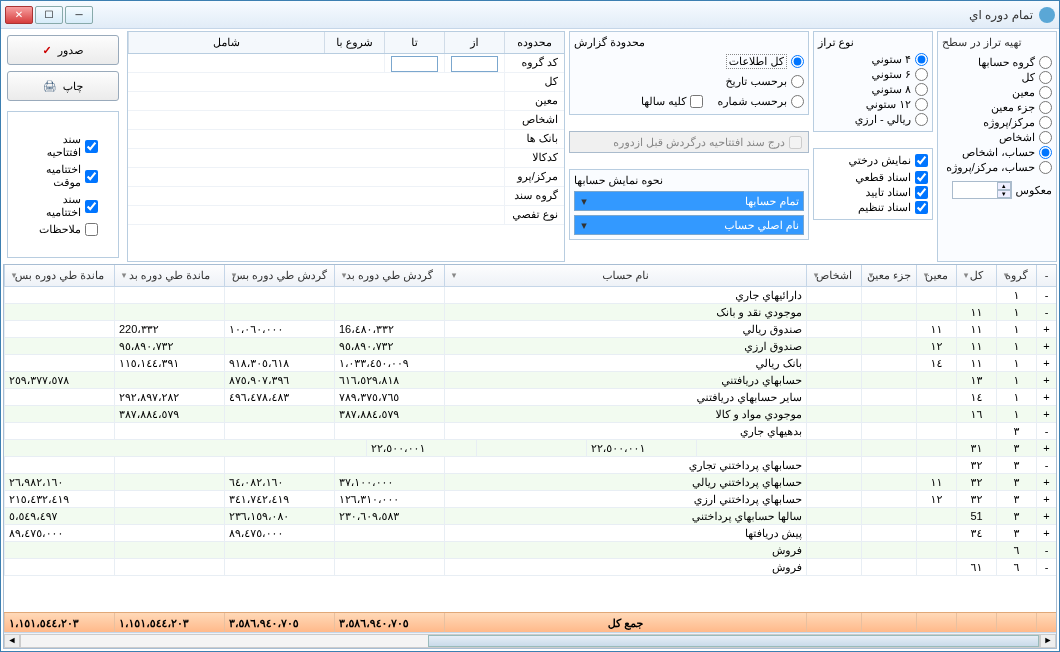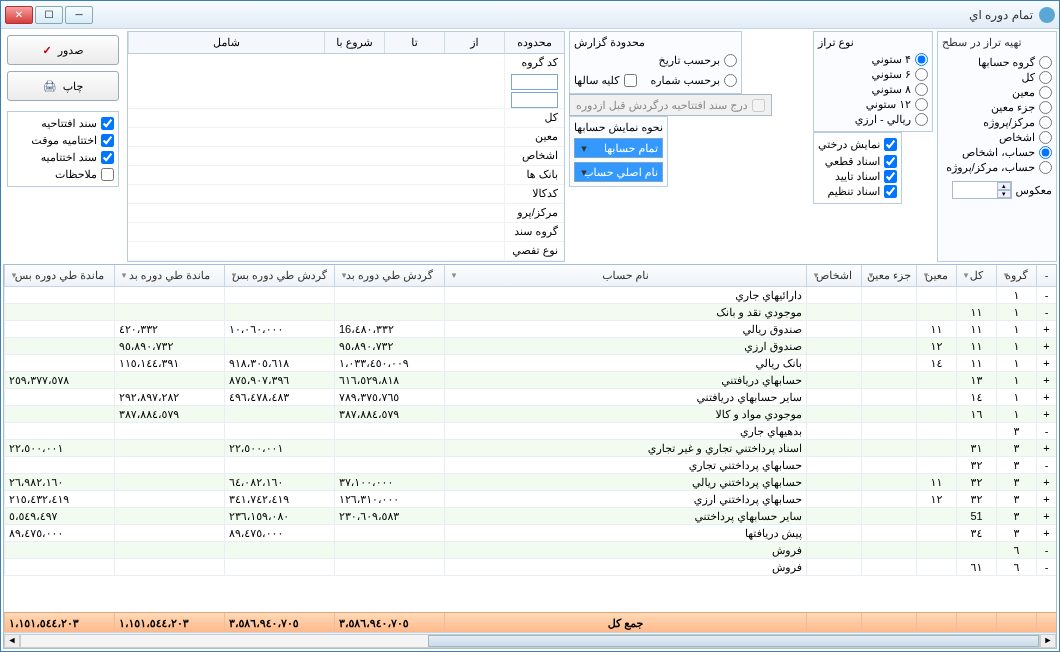--- a/index.html
+++ b/index.html
@@ -15,48 +15,48 @@
 .top-panel { display: flex; gap: 4px; min-height: 200px; }
 .group { border: 1px solid #b8cde0; padding: 4px; background: #fafcff; }
 .levels { width: 120px; display: flex; flex-direction: column; gap: 2px; }
 .levels .hdr { font-weight: normal; color: #333; margin-bottom: 4px; text-align: left; direction: rtl; }
 .radio-row, .check-row { display: flex; align-items: center; gap: 4px; padding: 1px 0; direction: rtl; }
 .radio-row input, .check-row input { margin: 0; }
 .spin-row { display: flex; align-items: center; gap: 4px; margin-top: 4px; }
 .spin { width: 60px; height: 18px; border: 1px solid #abc; background: #fff; display: flex; align-items: center; }
 .spin-btns { display: flex; flex-direction: column; }
 .spin-btns button { width: 14px; height: 8px; font-size: 6px; border: 1px solid #abc; background: #eef; padding: 0; line-height: 6px; cursor: pointer; }
-.mid-col { display: flex; flex-direction: column; gap: 0; align-items: flex-end; }
+.mid-col { display: flex; flex-direction: column; gap: 16px; }
 .types { width: 120px; display: flex; flex-direction: column; gap: 1px; }
 .types .hdr { text-align: left; margin-bottom: 2px; }
 .tree-check { border: 1px solid #b8cde0; padding: 4px; display: flex; flex-direction: column; gap: 2px; }
 .report-scope { width: 150px; display: flex; flex-direction: column; gap: 4px; }
 .scope-hdr { text-align: left; }
 .combo { height: 20px; border: 1px solid #7ba7ce; background: #fff; display: flex; align-items: center; padding: 0 4px; position: relative; }
 .combo.sel { background: #3399ff; color: #fff; }
 .combo .arrow { position: absolute; left: 2px; width: 14px; text-align: center; color: #333; }
 .range-col { flex: 1; display: flex; flex-direction: column; }
 .range-labels { display: flex; border: 1px solid #b8cde0; background: #f4f8fc; font-size: 11px; }
 .range-labels > div { padding: 4px 6px; border-left: 1px solid #d0dce8; text-align: center; }
 .rl-name { width: 60px; }
 .rl-from { width: 60px; }
 .rl-to { width: 60px; }
 .rl-start { width: 60px; }
 .rl-inc { flex: 1; }
 .range-rows { border: 1px solid #b8cde0; border-top: none; flex: 1; background: #fff; }
-.range-row { display: flex; border-bottom: 1px solid #eef2f7; flex-direction: column; }
+.range-row { display: flex; border-bottom: 1px solid #eef2f7; }
 .range-row > div { padding: 2px 6px; border-left: 1px solid #eef2f7; height: 18px; }
 .range-row .rn { width: 60px; }
 .range-row .inp { width: 60px; }
 .range-row input { width: 100%; height: 16px; border: 1px solid #7ba7ce; font-size: 11px; padding: 0 2px; direction: rtl; }
 .actions { width: 120px; display: flex; flex-direction: column; gap: 6px; padding: 4px; }
 .btn { height: 30px; border: 1px solid #9ab; background: linear-gradient(#fdfdfd,#ebebeb); border-radius: 3px; display: flex; align-items: center; justify-content: center; gap: 6px; cursor: pointer; font-family: Tahoma; font-size: 11px; }
 .btn .chk-icon { color: #c00; font-weight: bold; }
 .btn .prn-icon { color: #357; }
-.checks-box { border: 1px solid #b8cde0; padding: 4px; display: flex; flex-direction: column; gap: 2px; margin-top: 4px; }
+.checks-box { border: 1px solid #b8cde0; padding: 20px; display: flex; flex-direction: column; gap: 2px; margin-top: 4px; }
 .ftah-input { height: 22px; border: 1px solid #abc; background: #f0f0f0; color: #888; padding: 0 6px; display: flex; align-items: center; }
 .grid-wrap { flex: 1; border: 1px solid #a7bdd3; display: flex; flex-direction: column; overflow: hidden; }
 .grid-head { display: flex; background: linear-gradient(#fdfdfe,#eef2f7); border-bottom: 1px solid #c5d6e8; }
 .gh { border-left: 1px solid #c5d6e8; padding: 4px 2px; text-align: center; font-size: 11px; color: #333; position: relative; }
 .gh .flt { position: absolute; left: 2px; bottom: 2px; width: 14px; height: 14px; font-size: 9px; color: #888; }
 .grid-body { flex: 1; overflow-y: auto; background: #fff; }
 .grow { display: flex; border-bottom: 1px solid #e8eef4; height: 17px; align-items: center; }
 .grow:nth-child(even) { background: #f2fbf0; }
 .gc { border-left: 1px solid #e8eef4; padding: 0 4px; text-align: right; font-size: 11px; height: 17px; line-height: 17px; overflow: hidden; white-space: nowrap; }
 .gc.num { text-align: left; direction: ltr; }
@@ -191,20 +191,24 @@
                 <span>اسناد تنظيم</span>
               </label>
             </div>
         </div>
       </div>
 
       <div class="mid-col" style="width:240px">
         <div class="group report-scope" style="width:auto">
           <div class="scope-hdr">محدودة گزارش</div>
           <label class="radio-row">
+              <input type="radio" name="sc" checked="" style="">
+              <span style="border:1px dotted #888;padding:0 2px">كل اطلاعات</span>
+            </label>
+          <label class="radio-row">
               <input type="radio" name="sc" style="">
               <span>برحسب تاريخ</span>
             </label>
           <label class="radio-row">
               <input type="radio" name="sc" style="">
               <span>برحسب شماره</span>
             <label class="check-row" style="margin-right:10px">
                 <input type="checkbox" style="">
                 <span>كليه سالها</span>
               </label>
@@ -342,21 +346,21 @@
           <div class="grow">
             <div class="gc c-exp cen">+</div>
             <div class="gc c-grp cen">١</div>
             <div class="gc c-kol cen">١١</div>
             <div class="gc c-moin cen">١١</div>
             <div class="gc c-jmoin cen"></div>
             <div class="gc c-ash cen"></div>
             <div class="gc c-name">صندوق ريالي</div>
             <div class="gc c-gbd num">16،٤٨٠،٣٣٢</div>
             <div class="gc c-gbs num">١٠،٠٦٠،٠٠٠</div>
-            <div class="gc c-mbd num">٤٢٠،٣٣٢</div>
+            <div class="gc c-mbd num">220،٣٣٢</div>
             <div class="gc c-mbs num"></div>
           </div>
           <div class="grow">
             <div class="gc c-exp cen">+</div>
             <div class="gc c-grp cen">١</div>
             <div class="gc c-kol cen">١١</div>
             <div class="gc c-moin cen">١٢</div>
             <div class="gc c-jmoin cen"></div>
             <div class="gc c-ash cen"></div>
             <div class="gc c-name">صندوق ارزي</div>
@@ -430,21 +434,20 @@
             <div class="gc c-mbd num"></div>
             <div class="gc c-mbs num"></div>
           </div>
           <div class="grow">
             <div class="gc c-exp cen">+</div>
             <div class="gc c-grp cen">٣</div>
             <div class="gc c-kol cen">٣١</div>
             <div class="gc c-moin cen"></div>
             <div class="gc c-jmoin cen"></div>
             <div class="gc c-ash cen"></div>
-            <div class="gc c-name">اسناد پرداختني تجاري و غير تجاري</div>
             <div class="gc c-gbd num"></div>
             <div class="gc c-gbs num">٢٢،٥٠٠،٠٠١</div>
             <div class="gc c-mbd num"></div>
             <div class="gc c-mbs num">٢٢،٥٠٠،٠٠١</div>
           </div>
           <div class="grow">
             <div class="gc c-exp cen">-</div>
             <div class="gc c-grp cen">٣</div>
             <div class="gc c-kol cen">٣٢</div>
             <div class="gc c-moin cen"></div>
@@ -482,21 +485,21 @@
             <div class="gc c-mbd num"></div>
             <div class="gc c-mbs num">٢١٥،٤٣٢،٤١٩</div>
           </div>
           <div class="grow">
             <div class="gc c-exp cen">+</div>
             <div class="gc c-grp cen">٣</div>
             <div class="gc c-kol cen">51</div>
             <div class="gc c-moin cen"></div>
             <div class="gc c-jmoin cen"></div>
             <div class="gc c-ash cen"></div>
-            <div class="gc c-name">ساير حسابهاي پرداختني</div>
+            <div class="gc c-name">سالها حسابهاي پرداختني</div>
             <div class="gc c-gbd num">٢٣٠،٦٠٩،٥٨٣</div>
             <div class="gc c-gbs num">٢٣٦،١٥٩،٠٨٠</div>
             <div class="gc c-mbd num"></div>
             <div class="gc c-mbs num">٥،٥٤٩،٤٩٧</div>
           </div>
           <div class="grow">
             <div class="gc c-exp cen">+</div>
             <div class="gc c-grp cen">٣</div>
             <div class="gc c-kol cen">٣٤</div>
             <div class="gc c-moin cen"></div>

